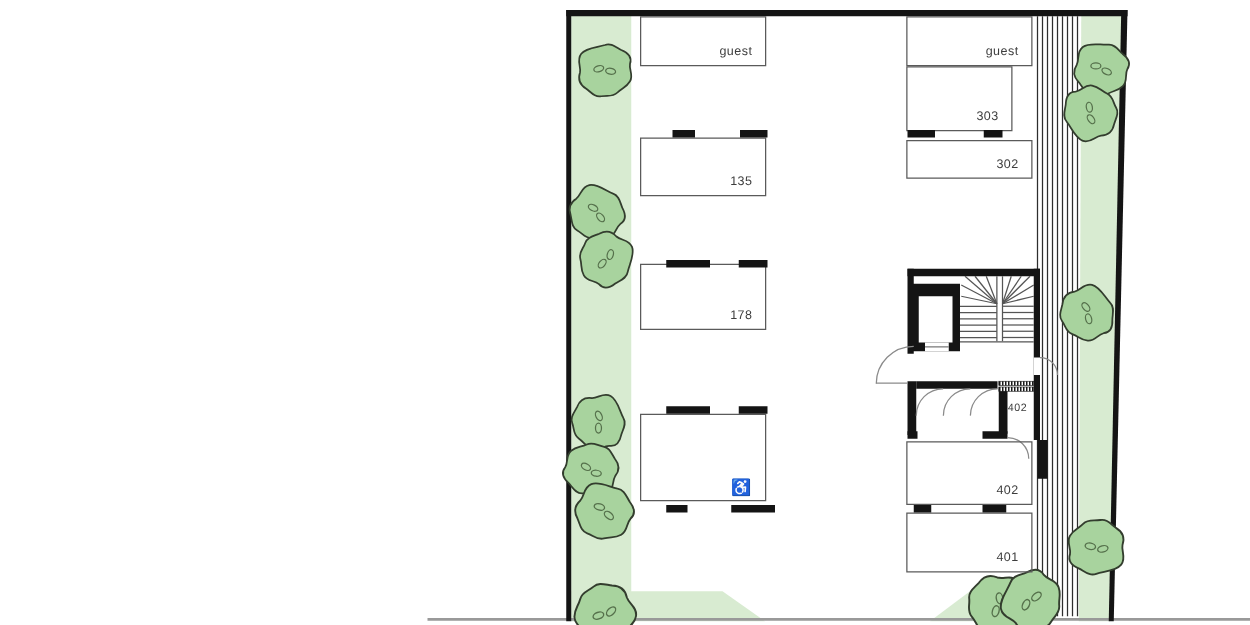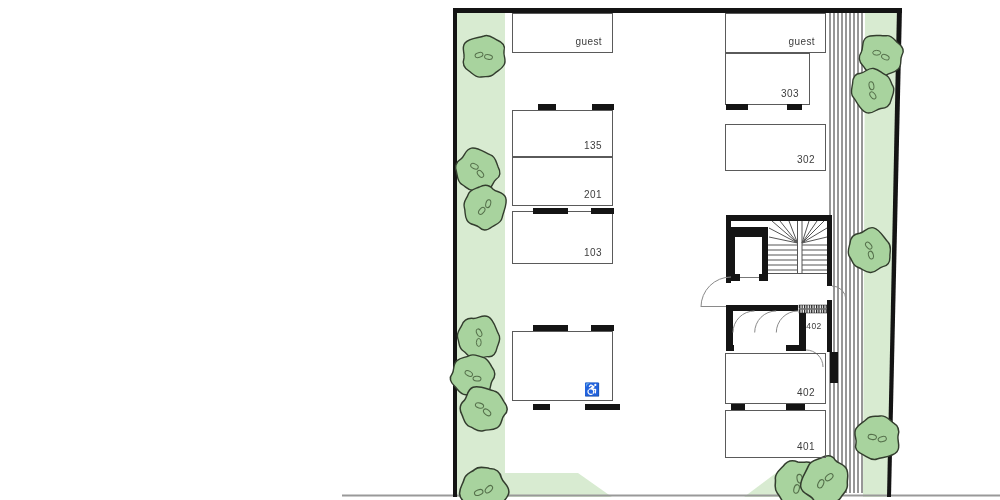--- a/index.html
+++ b/index.html
@@ -137,37 +137,34 @@
     <use href="#tree" transform="translate(826,481) rotate(310) scale(1.1)"></use>
   </g>
 </svg>
 
 <div class="space" style="left:512px;top:13px;width:101px;height:40px">
   <span class="lbl">guest</span>
     </div>
 <div class="space" style="left:512px;top:110px;width:101px;height:47px">
   <span class="lbl">135</span>
     </div>
-<div class="space" style="left:512px;top:157px;width:101px;height:49px">
-  <span class="lbl">201</span>
-    </div>
 <div class="space" style="left:512px;top:211px;width:101px;height:53px">
-  <span class="lbl">103</span>
+  <span class="lbl">178</span>
     </div>
 <div class="space" style="left:512px;top:331px;width:101px;height:70px">
   <span class="wc">♿</span>
     </div>
 
 <div class="space" style="left:725px;top:13px;width:101px;height:40px">
   <span class="lbl">guest</span>
     </div>
 <div class="space" style="left:725px;top:53px;width:85px;height:52px">
   <span class="lbl">303</span>
     </div>
-<div class="space" style="left:725px;top:124px;width:101px;height:47px">
+<div class="space" style="left:725px;top:112px;width:101px;height:31px">
   <span class="lbl">302</span>
     </div>
 <div class="space" style="left:725px;top:353px;width:101px;height:51px">
   <span class="lbl">402</span>
     </div>
 <div class="space" style="left:725px;top:410px;width:101px;height:48px">
   <span class="lbl">401</span>
     </div>
 
 <span class="storelbl">402</span>

